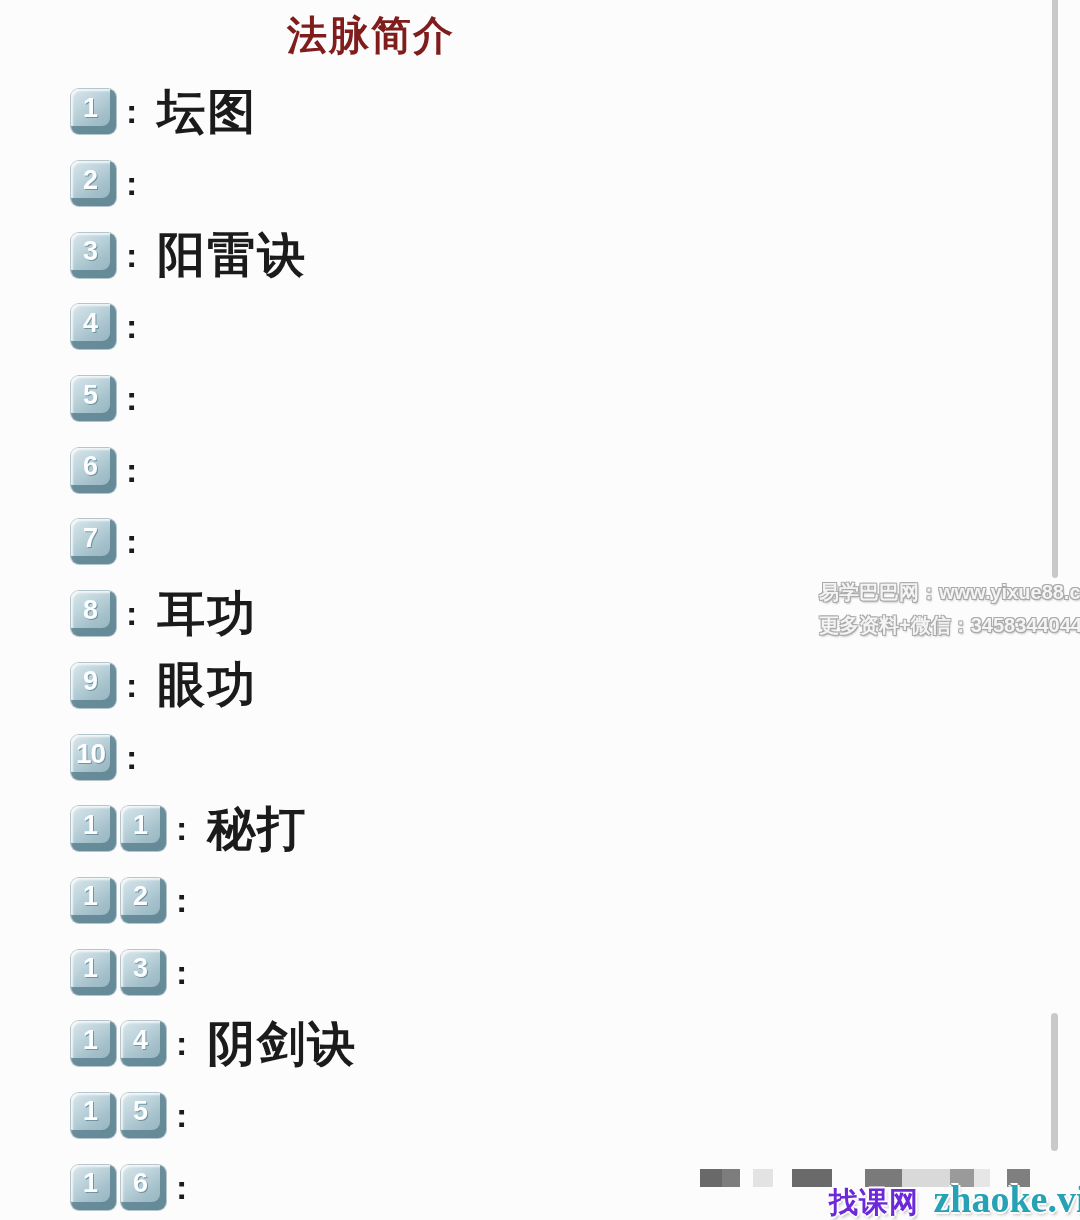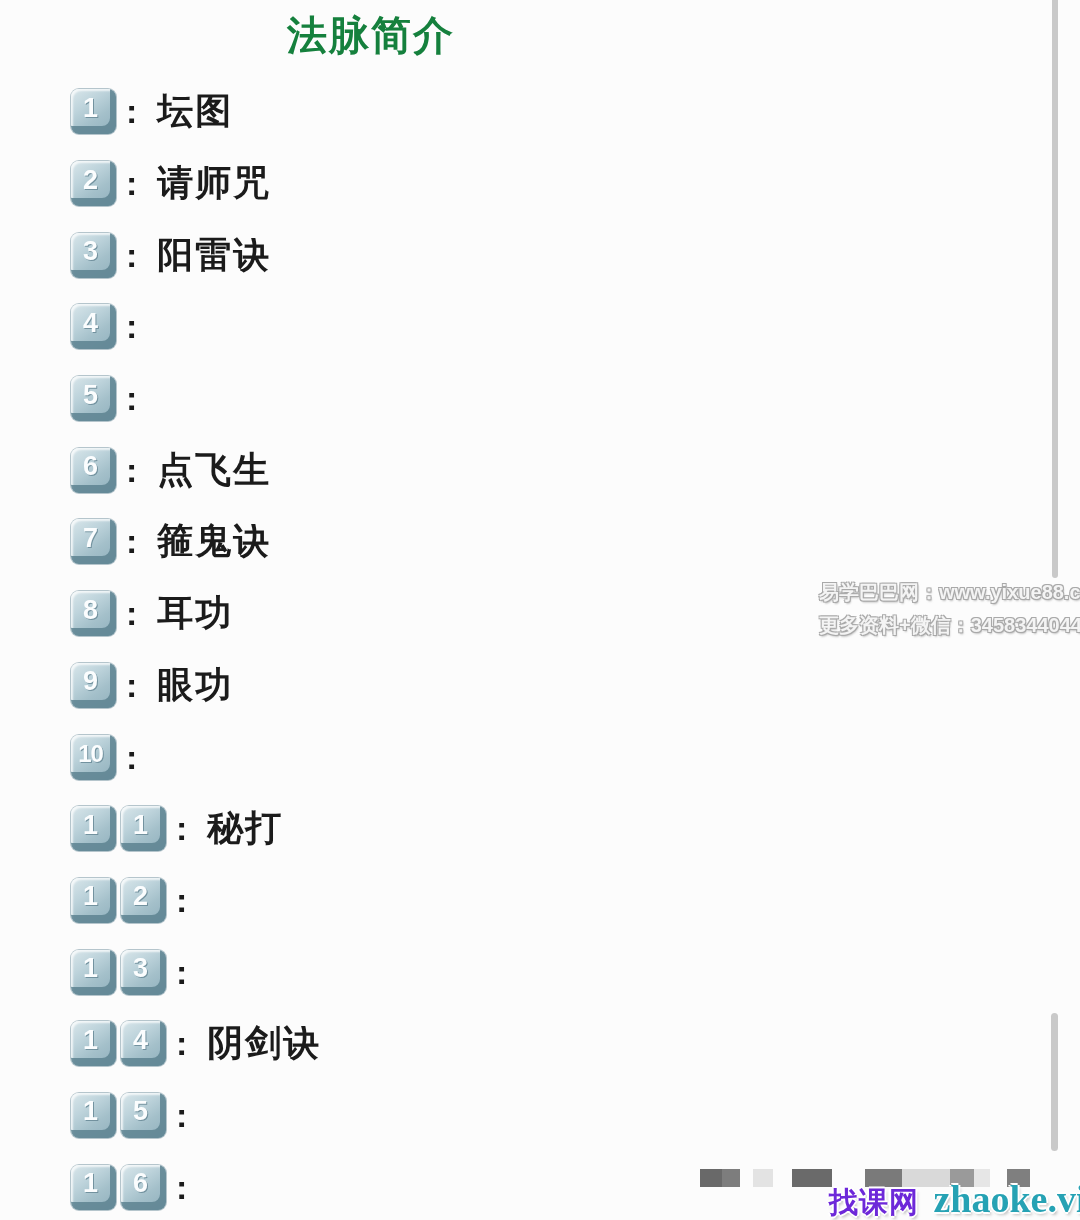--- a/index.html
+++ b/index.html
@@ -8,21 +8,21 @@
     position:relative;
     background:#fcfcfc;
     font-family:"Liberation Sans", sans-serif;
     overflow:hidden;
     color:#1a1a1a;
   }
 
   
   .page-title {
     position:absolute; left:287px; top:8px;
-    font-size:40px; font-weight:700; color:#15803d;
+    font-size:40px; font-weight:700; color:#7f1d1d;
     letter-spacing:2px; white-space:nowrap;
   }
 
   
   .list {
     position:absolute; left:71px; top:76px; right:0;
   }
   .row {
     height:71.7px;
     display:flex; align-items:center;
@@ -34,28 +34,28 @@
     background:linear-gradient(145deg,#dae7eb 0%,#bdd3db 35%,#a4c0ca 62%,#8fafbc 100%);
     box-shadow:
       inset -6px -8px 0 rgba(93,130,144,0.85),
       inset 2px 2px 2px rgba(255,255,255,0.75),
       0 0 0 1px rgba(110,142,155,0.5);
     display:flex; align-items:center; justify-content:center;
     padding:0 6px 7px 0;
     color:#fbfdfe; font-size:27px; font-weight:700;
     text-shadow:1px 1px 0 rgba(108,140,153,0.9);
   }
-  .key-wide { font-size:24px; letter-spacing:-1px; padding:0 6px 7px 0; }
+  .key-wide { font-size:28px; letter-spacing:-1px; padding:0 6px 7px 0; }
   .row-colon {
     margin-left:10px;
     font-size:34px; font-weight:700; color:#1b1b1b;
   }
   .row-label {
     margin-left:20px;
-    font-size:36px; font-weight:600; color:#1b1b1b;
+    font-size:48px; font-weight:600; color:#1b1b1b;
     letter-spacing:2px;
   }
 
   
   .wm-right {
     position:absolute; left:819px; top:576px;
     font-size:20px; font-weight:700; line-height:33px;
     white-space:nowrap;
     color:#f4f4f4;
     text-shadow:
@@ -105,21 +105,20 @@
         <span class="key">1</span>
       </span>
     <span class="row-colon">:</span>
     <span class="row-label">坛图</span>
   </div>
     <div class="row">
     <span class="keycap-group">
         <span class="key">2</span>
       </span>
     <span class="row-colon">:</span>
-    <span class="row-label">请师咒</span>
   </div>
     <div class="row">
     <span class="keycap-group">
         <span class="key">3</span>
       </span>
     <span class="row-colon">:</span>
     <span class="row-label">阳雷诀</span>
   </div>
     <div class="row">
     <span class="keycap-group">
@@ -131,28 +130,26 @@
     <span class="keycap-group">
         <span class="key">5</span>
       </span>
     <span class="row-colon">:</span>
   </div>
     <div class="row">
     <span class="keycap-group">
         <span class="key">6</span>
       </span>
     <span class="row-colon">:</span>
-    <span class="row-label">点飞生</span>
   </div>
     <div class="row">
     <span class="keycap-group">
         <span class="key">7</span>
       </span>
     <span class="row-colon">:</span>
-    <span class="row-label">箍鬼诀</span>
   </div>
     <div class="row">
     <span class="keycap-group">
         <span class="key">8</span>
       </span>
     <span class="row-colon">:</span>
     <span class="row-label">耳功</span>
   </div>
     <div class="row">
     <span class="keycap-group">

